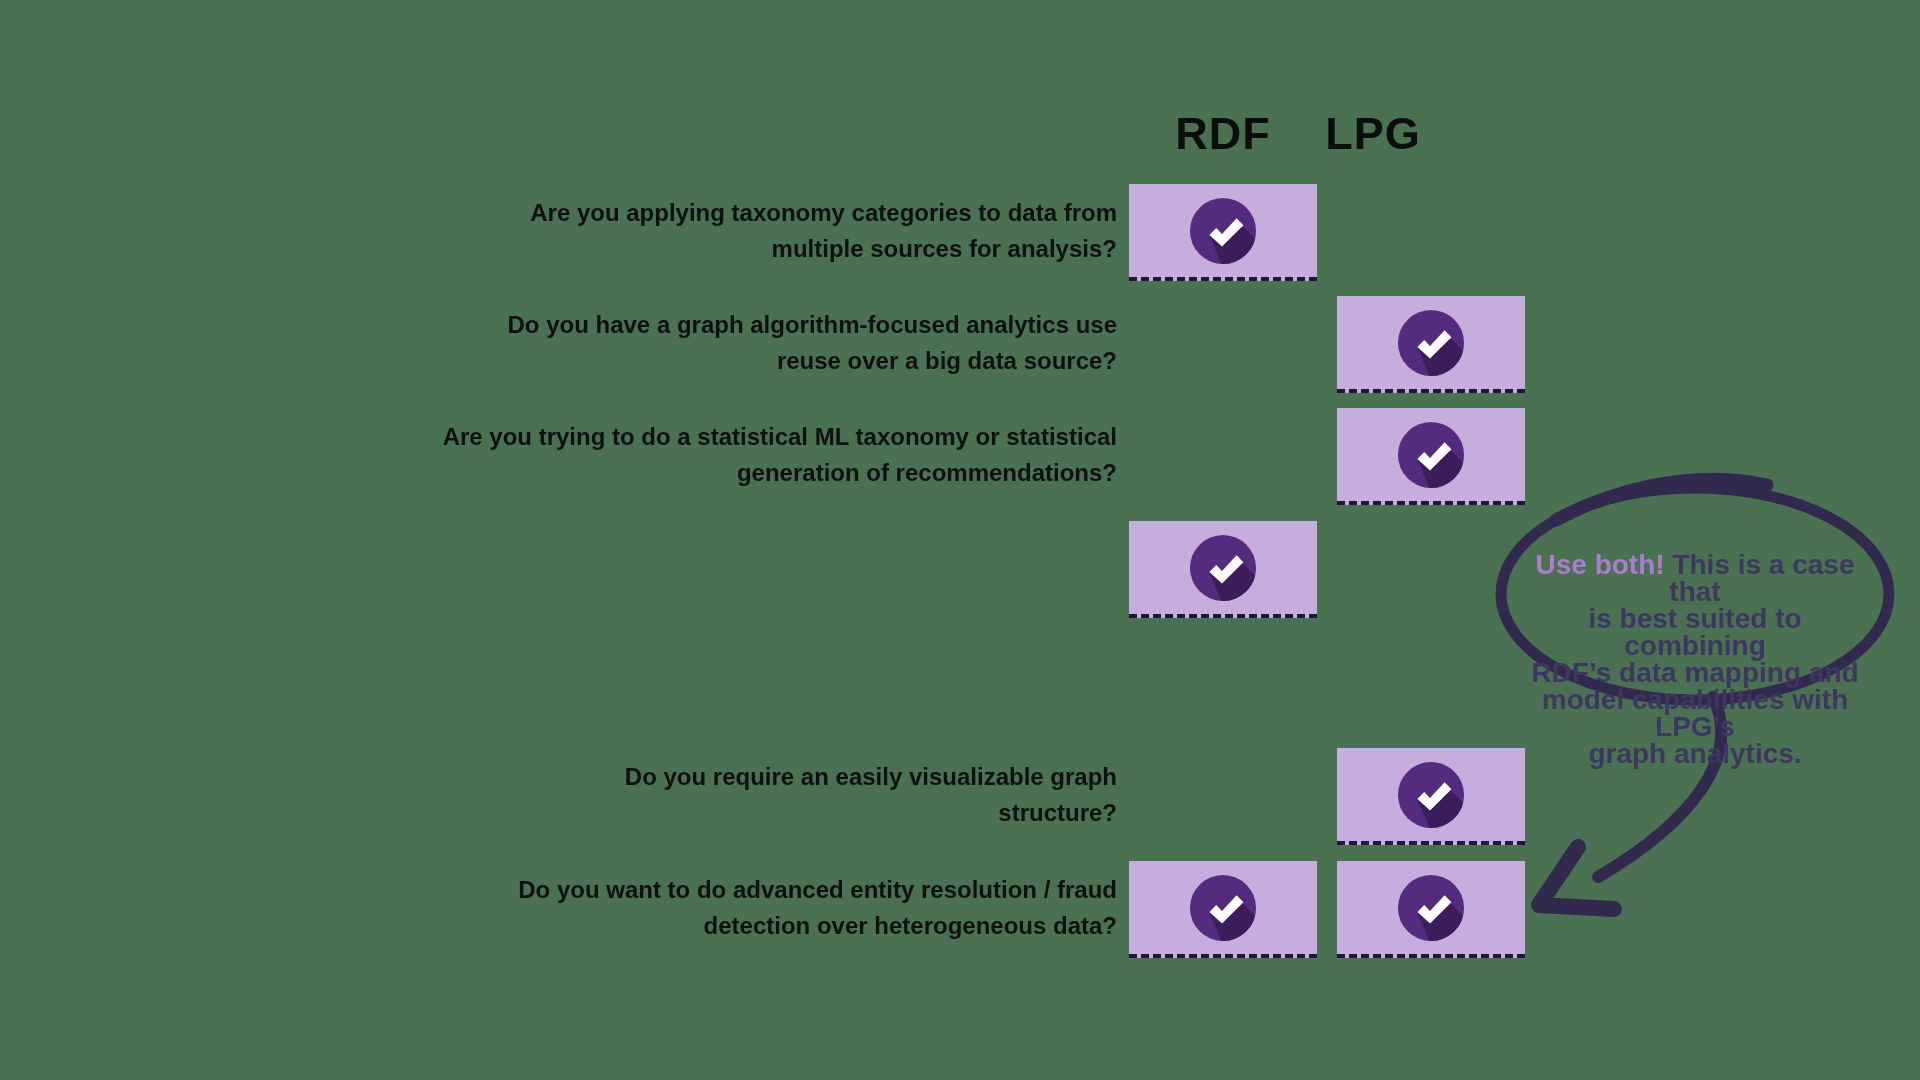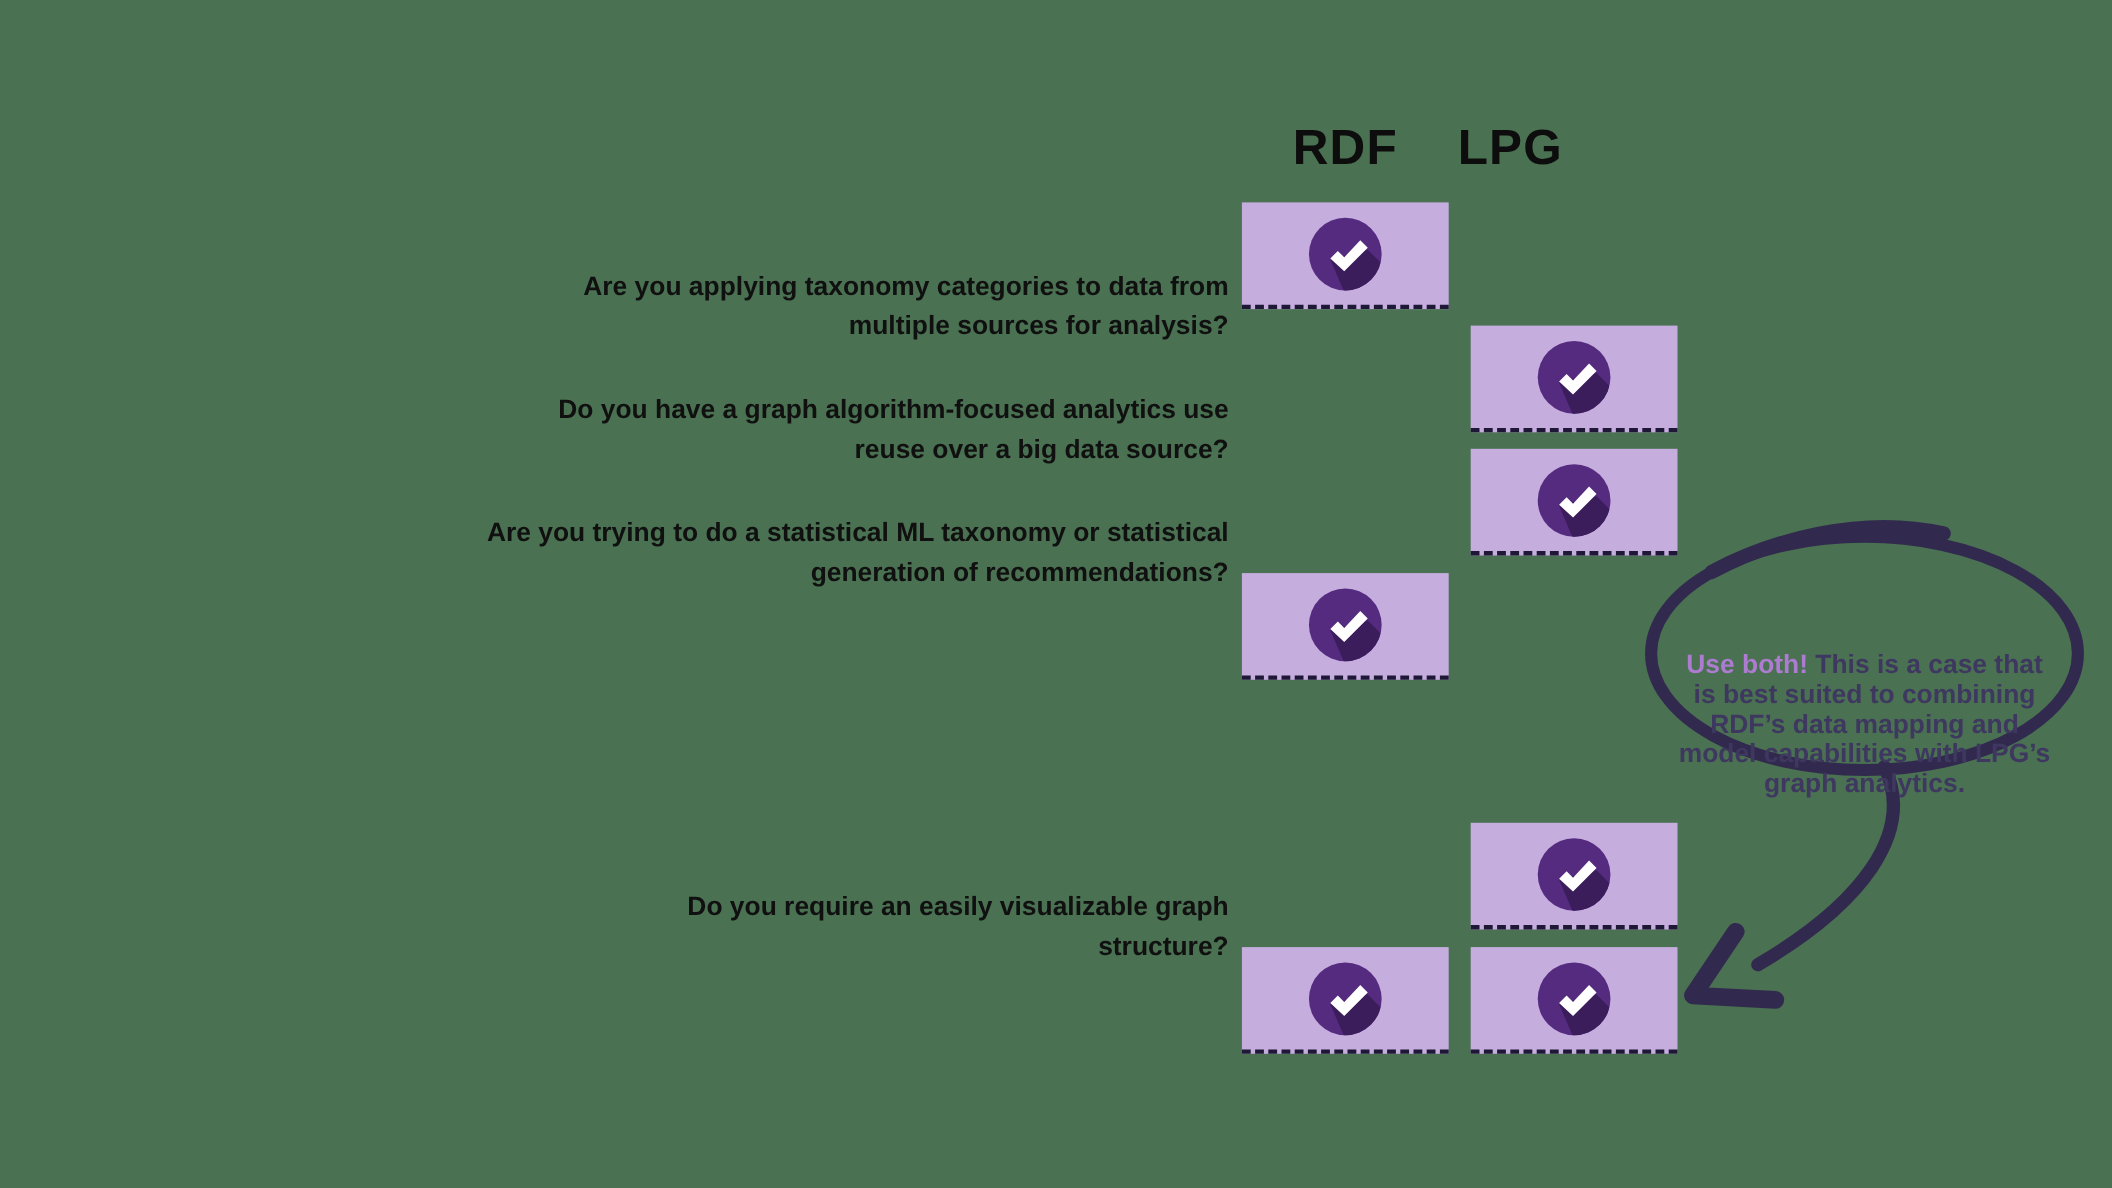--- a/index.html
+++ b/index.html
@@ -24,42 +24,40 @@
   
   .row{position:absolute;left:0;width:1920px;height:93px;}
   .question{
     position:absolute;right:803px;top:50%;
     transform:translateY(-50%);
     width:1090px;
     text-align:right;
     white-space:pre-line;
     font-size:24px;line-height:36px;font-weight:600;
     color:#101010;
-    margin-top:48px;
   }
   .cell{
     position:absolute;top:0;width:188px;height:93px;
     background:#c5adde;
     border-bottom:4px dashed #1e1836;
     box-sizing:content-box;
     display:flex;align-items:center;justify-content:center;
   }
   .cell.rdf{left:1129px;}
   .cell.lpg{left:1337px;}
   .check-icon{width:70px;height:70px;display:block;}
 
   
   .bubble-svg{position:absolute;left:0;top:0;width:1920px;height:1080px;pointer-events:none;}
   .bubble-text{
     position:absolute;left:1518px;top:551px;width:354px;
     text-align:center;
     white-space:pre-line;
-    font-size:24px;line-height:27px;font-weight:bold;
+    font-size:28px;line-height:27px;font-weight:bold;
     color:#3e3760;
-    margin-top:40px;
   }
   .bubble-text .highlight{color:#ad7cd1;}
 </style>
 </head>
 <body>
 
 <div class="stage">
 
   <div class="col-header rdf">RDF</div>
   <div class="col-header lpg">LPG</div>
@@ -127,20 +125,22 @@
 structure?</div>
 
     <div class="cell lpg">
         <svg class="check-icon" viewBox="0 0 72 72">
           <use href="#checkIcon"></use>
         </svg>
       </div>
   </div>
 
   <div class="row" style="top:861px">
+    <div class="question">Do you want to do advanced entity resolution / fraud
+detection over heterogeneous data?</div>
     <div class="cell rdf">
         <svg class="check-icon" viewBox="0 0 72 72">
           <use href="#checkIcon"></use>
         </svg>
       </div>
     <div class="cell lpg">
         <svg class="check-icon" viewBox="0 0 72 72">
           <use href="#checkIcon"></use>
         </svg>
       </div>

